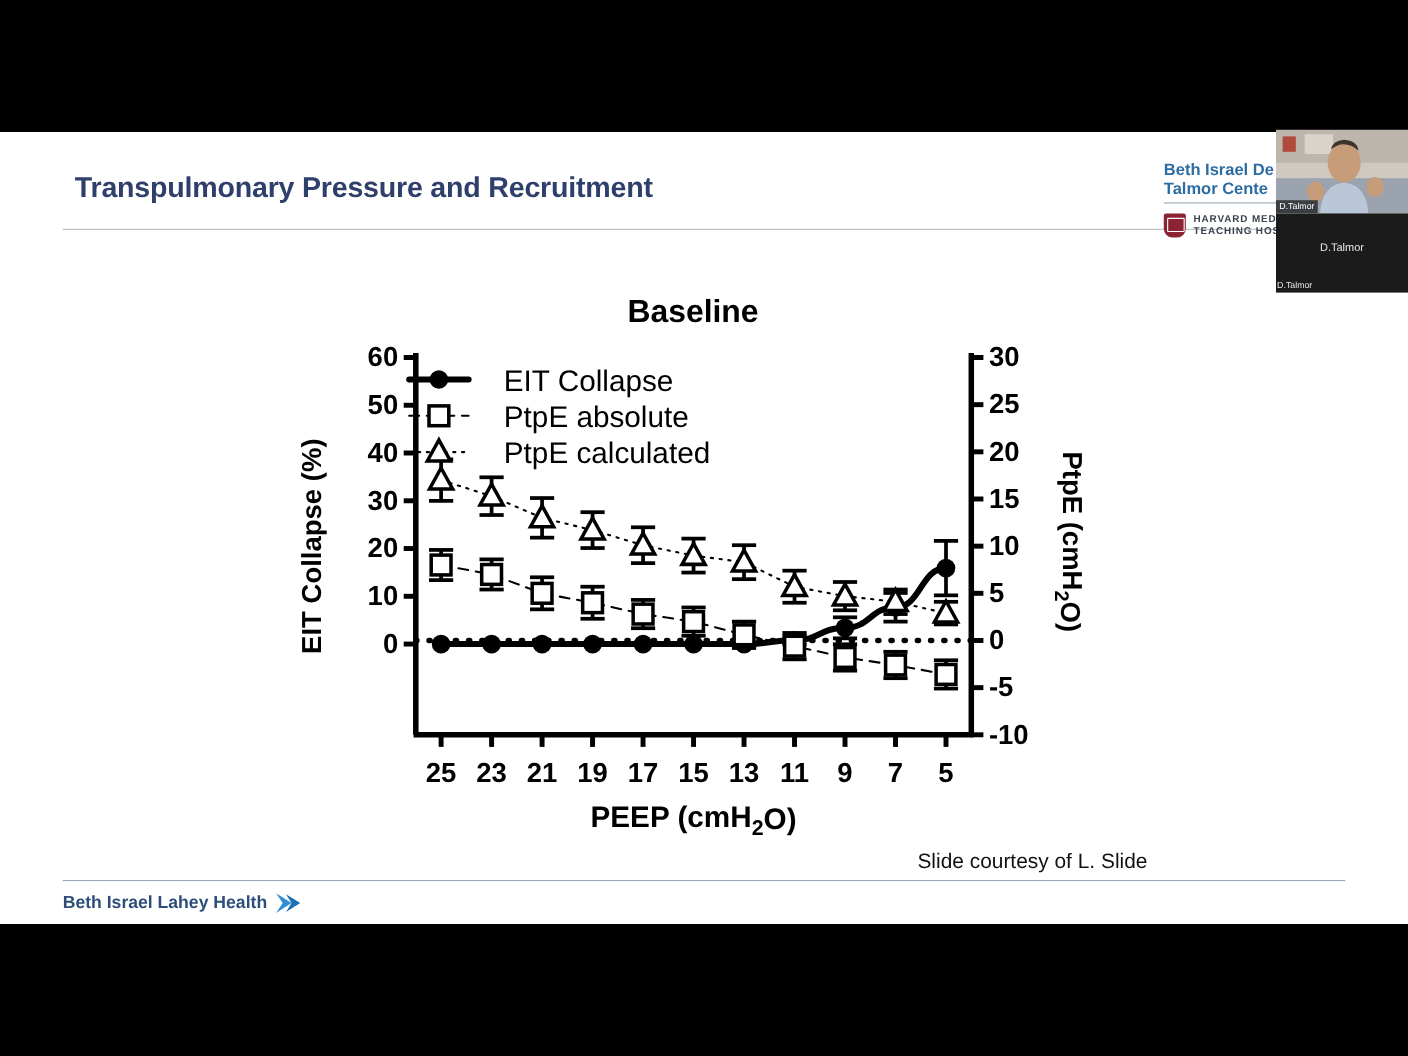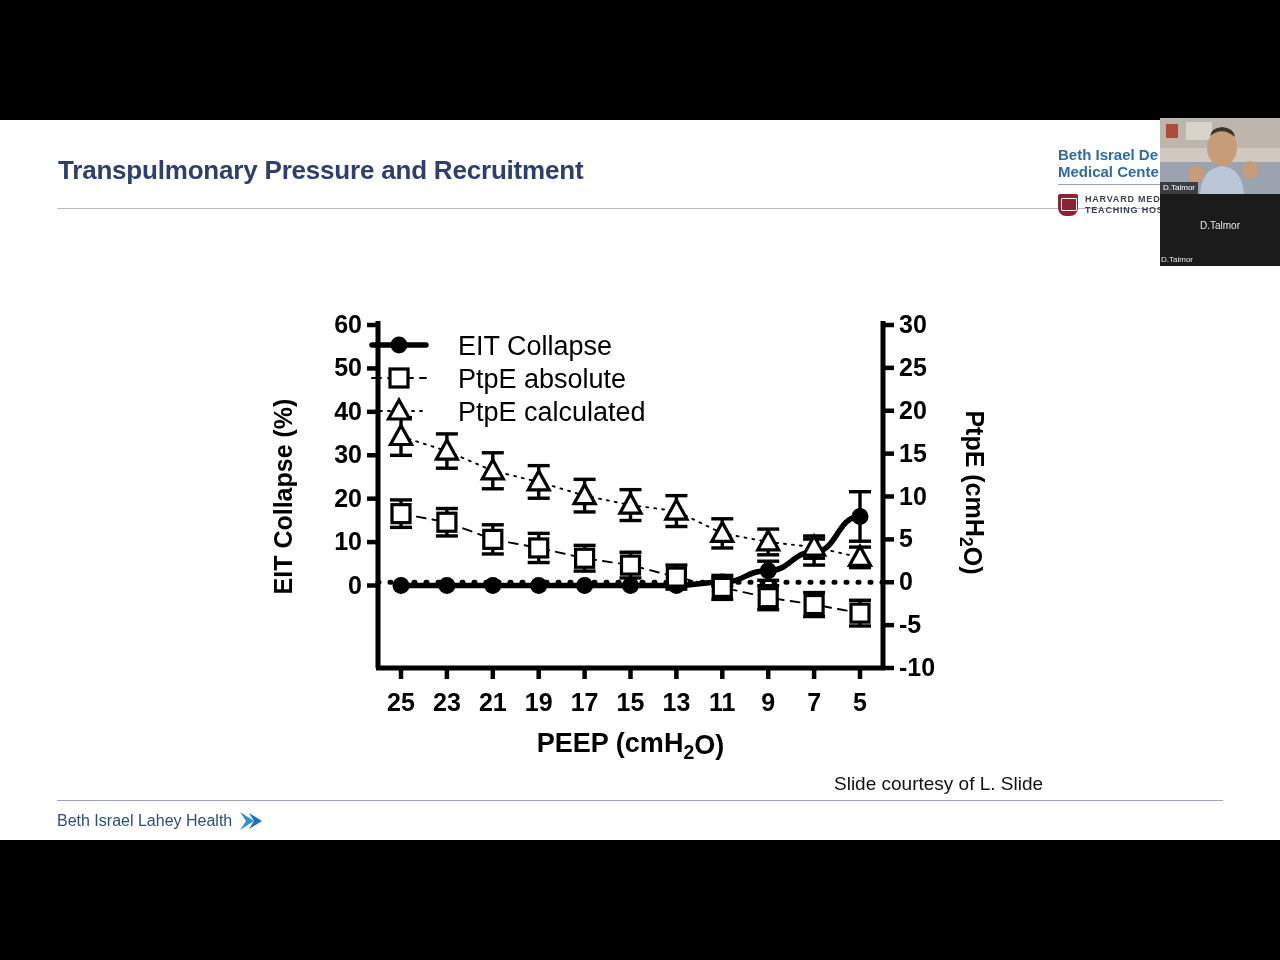--- a/index.html
+++ b/index.html
@@ -10,21 +10,21 @@
   #stage{position:relative;width:1280px;height:960px;background:#000;}
 
   
   #slide{
     position:absolute;left:0;top:120px;width:1280px;height:720px;
     background:#ffffff;
   }
 
   
   #slide-title{
-    position:absolute;left:58px;top:35px;
+    position:absolute;left:68px;top:35px;
     font-size:26px;font-weight:bold;color:#2e3f6b;
     letter-spacing:-0.2px;white-space:nowrap;
   }
   #header-rule{
     position:absolute;left:57px;top:88px;width:1166px;height:1px;
     background:#b9bcc4;
   }
 
   
   #logo-block{position:absolute;left:1058px;top:26px;width:180px;height:80px;}
@@ -57,21 +57,21 @@
   
   #slide-credit{
     position:absolute;left:834px;top:653px;
     font-size:19px;color:#111;white-space:nowrap;
   }
   #footer-rule{
     position:absolute;left:57px;top:680px;width:1166px;height:1px;
     background:#9aa6b5;
   }
   #bilh-logo{position:absolute;left:57px;top:690px;display:flex;align-items:center;gap:6px;}
-  #bilh-text{color:#2e4d7b;font-size:16px;font-weight:400;white-space:nowrap;}
+  #bilh-text{color:#2e4d7b;font-size:16px;font-weight:700;white-space:nowrap;}
   #bilh-chevron{width:26px;height:22px;flex:0 0 auto;}
 
   
   #tile-cam{
     position:absolute;left:1160px;top:118px;width:120px;height:76px;
     overflow:hidden;background:#c9c4bd;
   }
   .cam-bg{position:absolute;inset:0;}
   .cam-name{
     position:absolute;left:0;bottom:0;background:rgba(0,0,0,.62);color:#fff;
@@ -95,32 +95,33 @@
 
 <div id="stage">
 
   <div id="slide">
 
     <div id="slide-title">Transpulmonary Pressure and Recruitment</div>
     <div id="header-rule"></div>
 
     <div id="logo-block">
       <div class="bidmc-line">Beth Israel De</div>
-      <div class="bidmc-line">Medical Cente</div>
+      <div class="bidmc-line">Talmor Cente</div>
       <div id="bidmc-rule"></div>
       <div id="harvard-row">
         <div id="harvard-shield"></div>
         <div>
           <div class="harvard-line">HARVARD MEDI</div>
           <div class="harvard-line">TEACHING HOS</div>
         </div>
       </div>
     </div>
 
     <div id="chart-wrap">
+      <div id="chart-title">Baseline</div>
       <svg id="chart-svg" width="760" height="520" viewBox="0 0 760 520">
           <line x1="128" y1="71" x2="128" y2="418" stroke="#000" stroke-width="5"></line>
           <line x1="633" y1="71" x2="633" y2="418" stroke="#000" stroke-width="5"></line>
           <line x1="126" y1="418" x2="635" y2="418" stroke="#000" stroke-width="5"></line>
           <line x1="117" y1="335.50632911392404" x2="128" y2="335.50632911392404" stroke="#000" stroke-width="4.5"></line>
           <text x="112" y="343.50632911392404" font-size="25" font-family="&quot;Liberation Sans&quot;, sans-serif" font-weight="bold" fill="#000" text-anchor="end">0</text>
           <line x1="117" y1="292.0886075949367" x2="128" y2="292.0886075949367" stroke="#000" stroke-width="4.5"></line>
           <text x="112" y="300.0886075949367" font-size="25" font-family="&quot;Liberation Sans&quot;, sans-serif" font-weight="bold" fill="#000" text-anchor="end">10</text>
           <line x1="117" y1="248.67088607594937" x2="128" y2="248.67088607594937" stroke="#000" stroke-width="4.5"></line>
           <text x="112" y="256.6708860759494" font-size="25" font-family="&quot;Liberation Sans&quot;, sans-serif" font-weight="bold" fill="#000" text-anchor="end">20</text>

